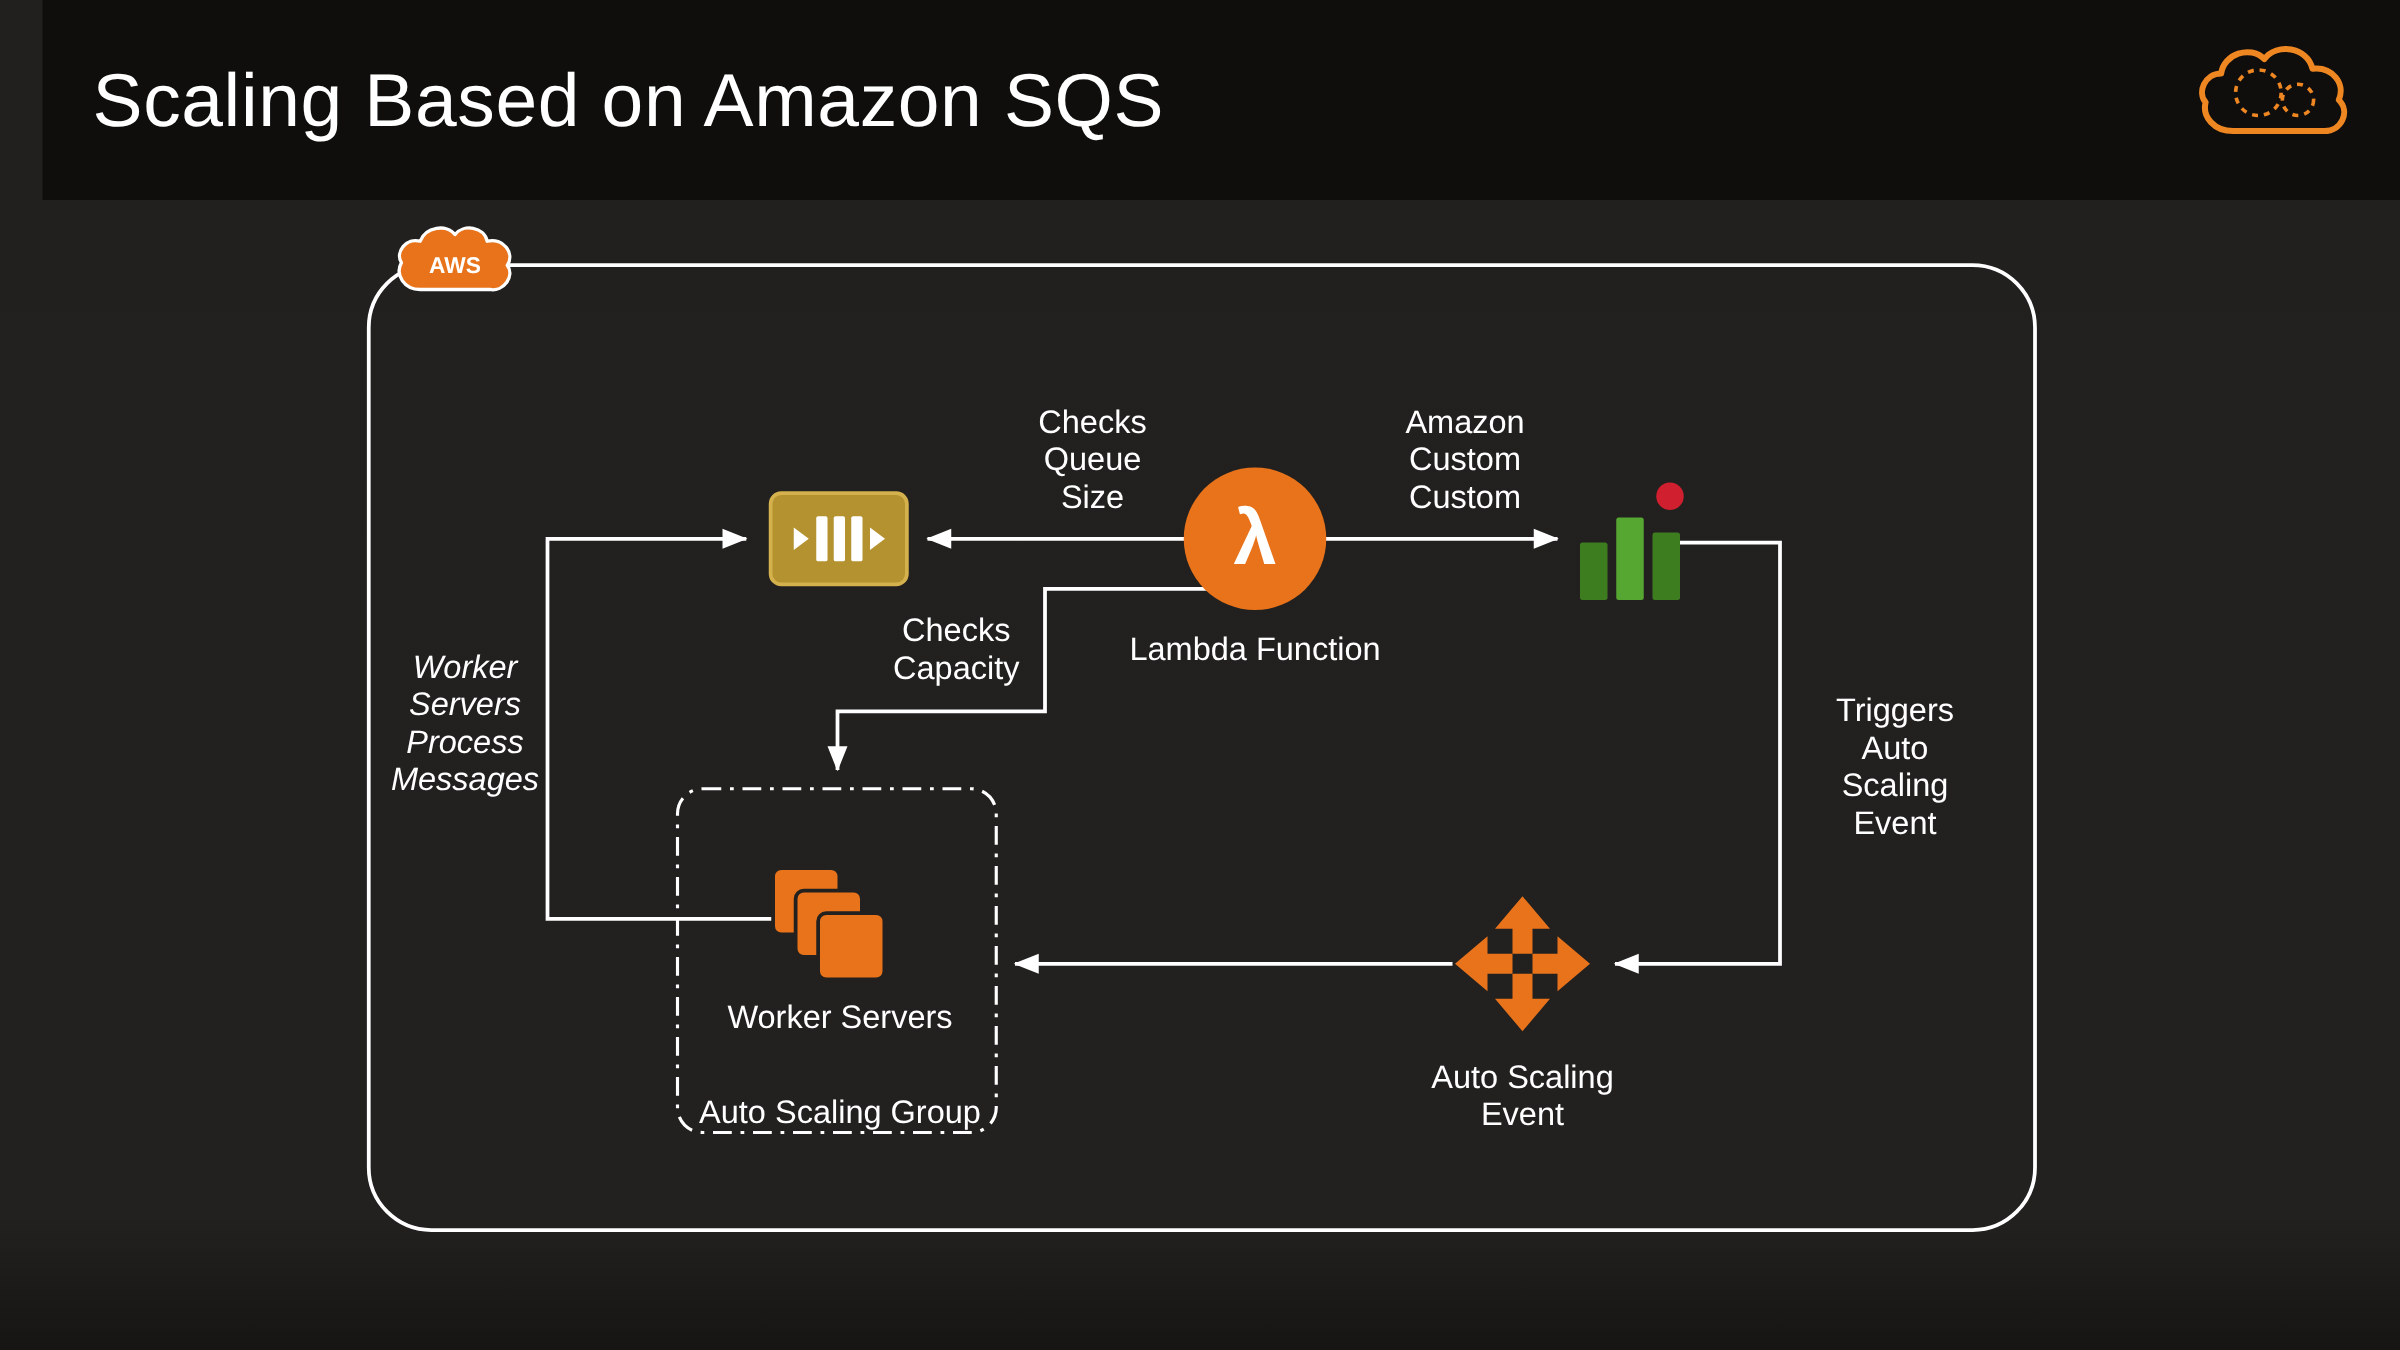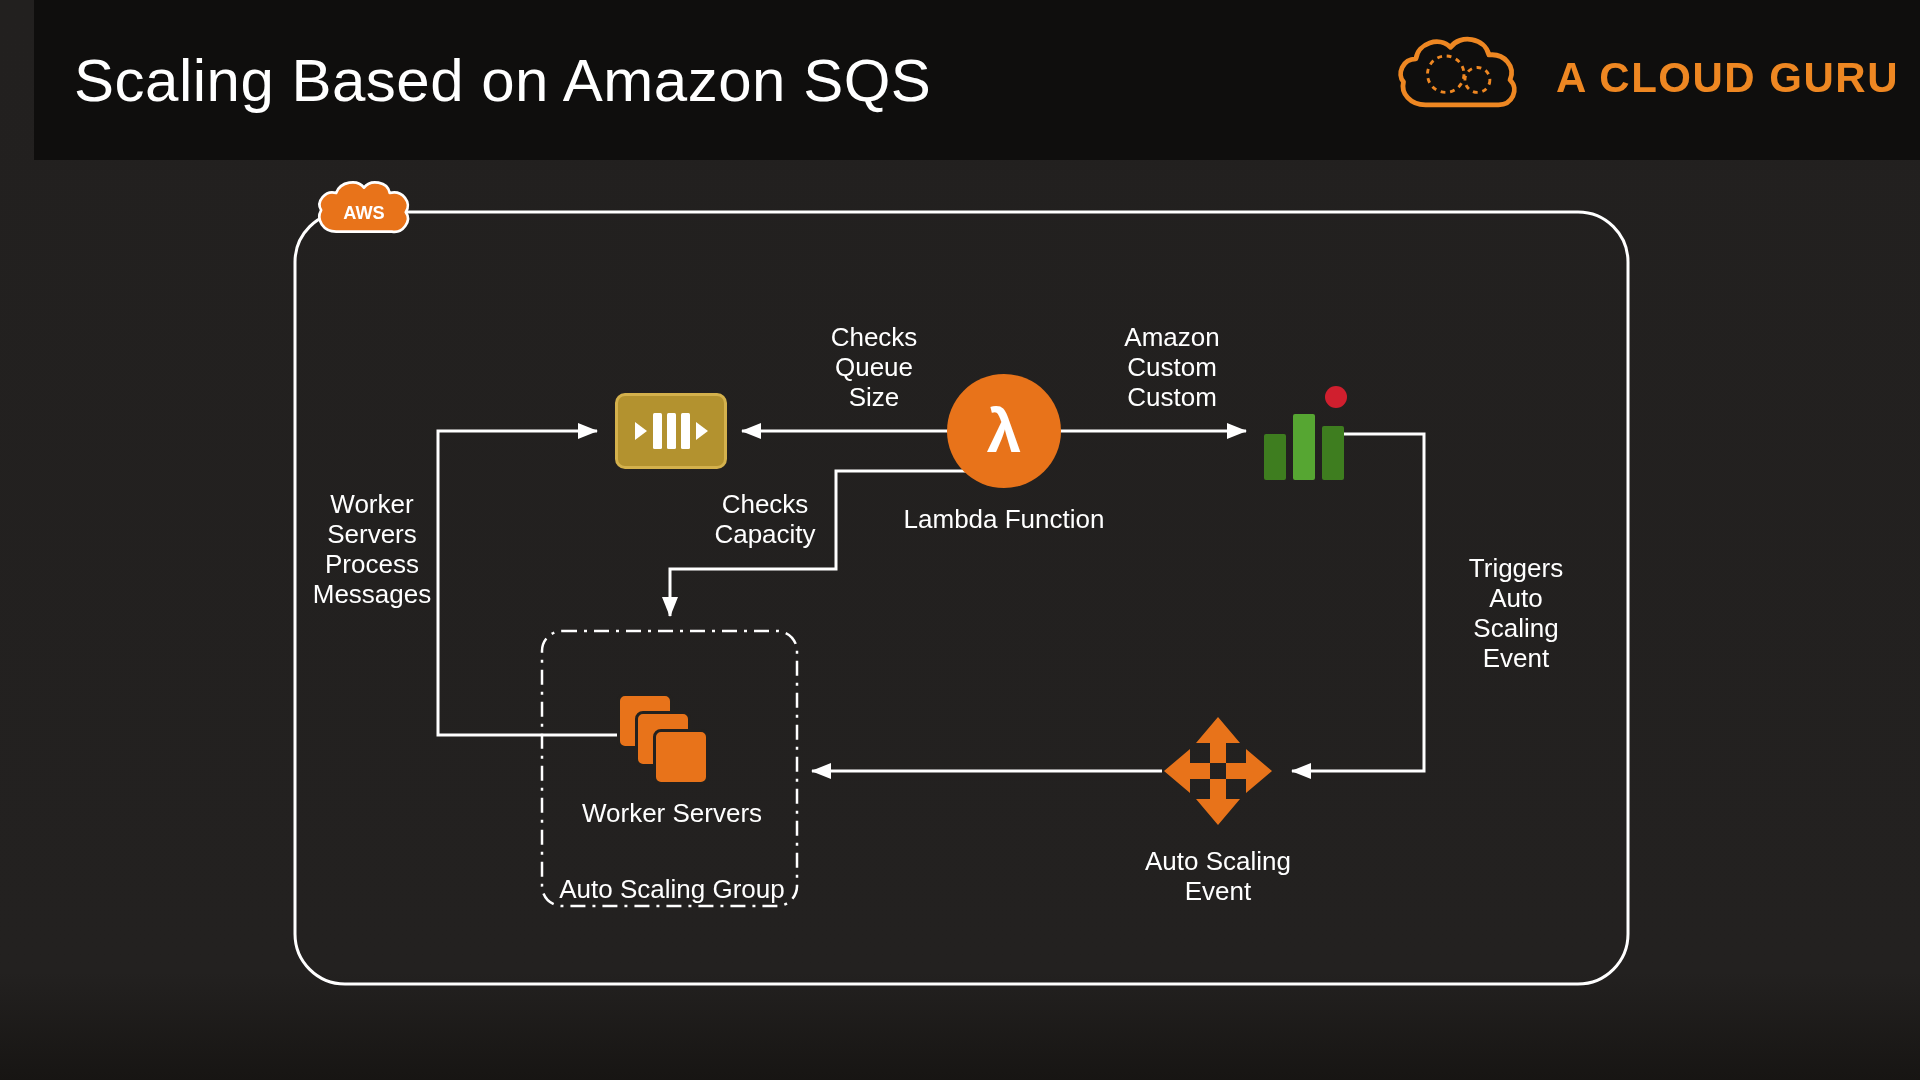--- a/index.html
+++ b/index.html
@@ -97,38 +97,37 @@
   .label-lambda      { left: 1004px; top: 519px; }
   .label-cloudwatch  { left: 1308px; top: 532px; }
   .label-workers     { left: 672px;  top: 813px; }
   .label-asg         { left: 672px;  top: 889px; }
   .label-ase         { left: 1218px; top: 876px; }
 
   
   .ann-cqs  { left: 874px;  top: 367px; }
   .ann-ecm  { left: 1172px; top: 367px; }
   .ann-cc   { left: 765px;  top: 519px; }
-  .ann-wsp  { left: 372px;  top: 549px; }
+  .ann-wsp  { left: 372px;  top: 578px; font-style: italic; }
   .ann-tase { left: 1516px; top: 613px; }
   .ann-ilt  { left: 973px;  top: 835px; }
 </style>
 </head>
 <body>
 
 <div class="slide">
 
   <div class="header">
     <h1 class="title">Scaling Based on Amazon SQS</h1>
     <div class="logo">
       <svg width="150" height="96" viewBox="0 0 150 100">
         <path d="M36,78 C20,78 10,66 13,54 C6,46 12,30 26,30 C28,14 50,6 62,18 C72,4 98,8 102,26 C118,24 130,38 124,52 C134,62 126,78 112,78 Z" fill="none" stroke="#EE8722" stroke-width="5" stroke-linejoin="round"></path>
         <circle cx="57" cy="46" r="19" fill="none" stroke="#EE8722" stroke-width="3" stroke-dasharray="5 5"></circle>
         <circle cx="90" cy="52" r="13" fill="none" stroke="#EE8722" stroke-width="3" stroke-dasharray="5 5"></circle>
       </svg>
-      <span class="logo-text">A CLOUD GURU</span>
     </div>
   </div>
 
   <svg class="connectors" width="1920" height="1080" viewBox="0 0 1920 1080">
     <defs>
       <marker id="arw" viewBox="0 0 22 18" markerWidth="22" markerHeight="18" refX="20" refY="9" orient="auto" markerUnits="userSpaceOnUse">
         <path d="M1,1 L21,9 L1,17 Z" fill="#FFFFFF"></path>
       </marker>
     </defs>
 

